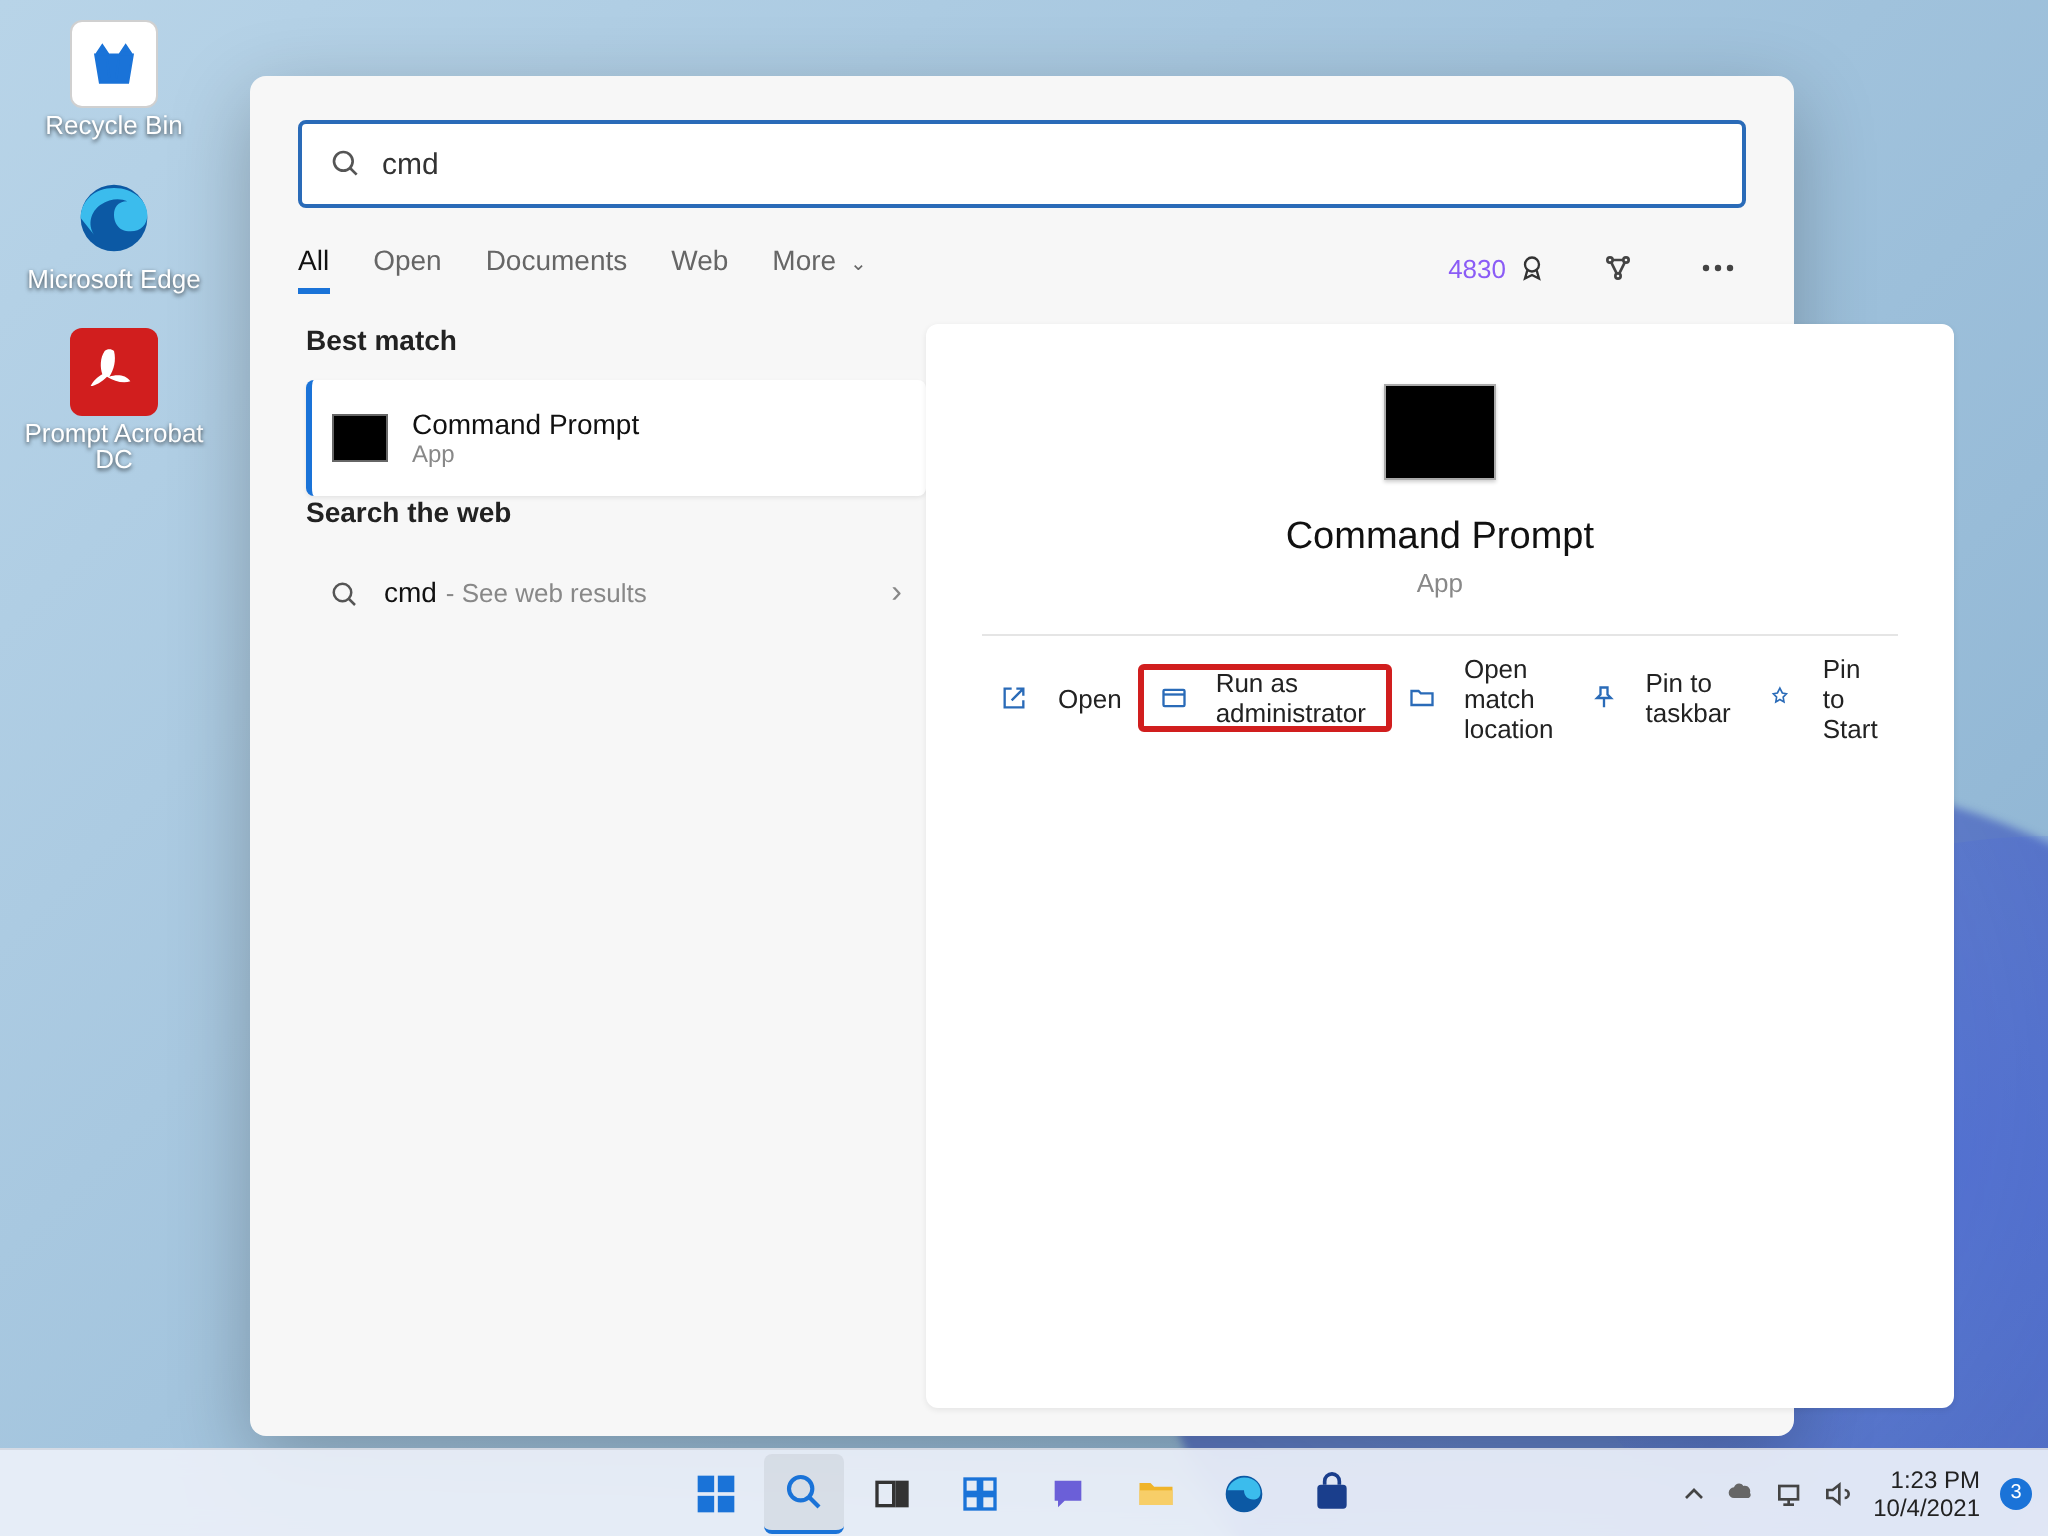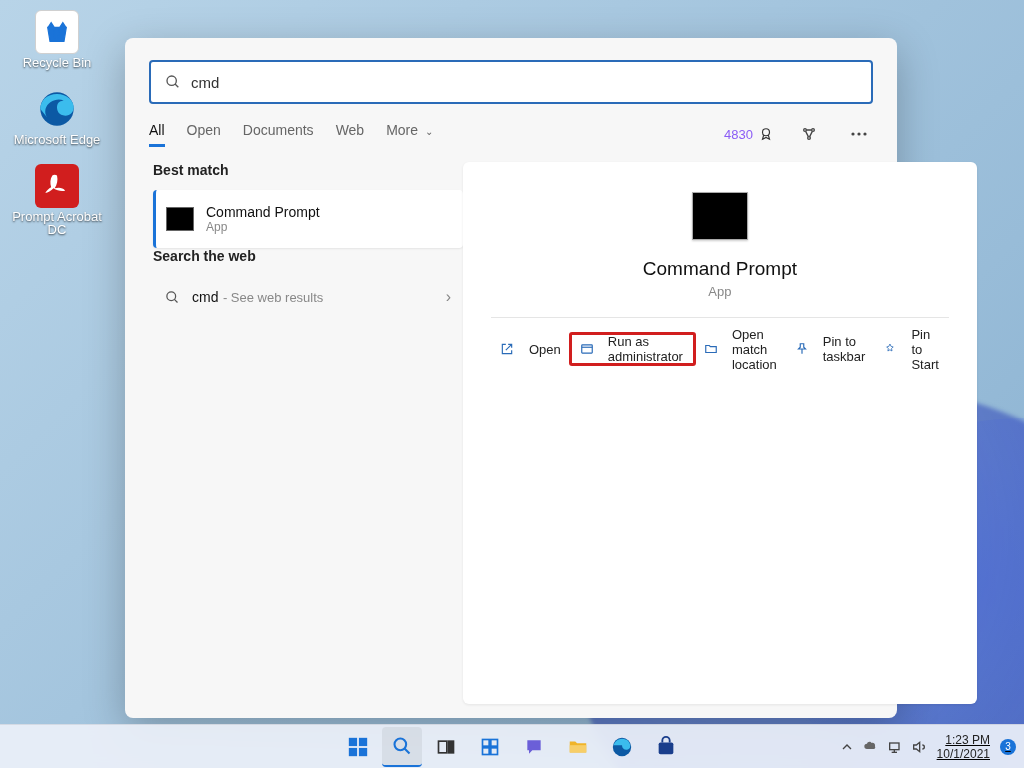--- a/index.html
+++ b/index.html
@@ -96,21 +96,21 @@
 
   
   .taskbar {
     position: absolute; left: 0; right: 0; bottom: 0; height: 44px;
     background: rgba(235,240,248,.92); backdrop-filter: blur(6px);
     display: flex; align-items: center; border-top: 1px solid rgba(0,0,0,.08);
   }
   .tb-center { position: absolute; left: 50%; transform: translateX(-50%); display: flex; gap: 4px; }
   .tb-item { width: 40px; height: 40px; display: flex; align-items: center; justify-content: center; border-radius: 4px; cursor: pointer; }
   .tb-item.active { background: rgba(0,0,0,.06); border-bottom: 2px solid #1a73d8; }
-  .tb-right { position: absolute; right: 8px; display: flex; align-items: center; gap: 10px; text-decoration: underline; }
+  .tb-right { position: absolute; right: 8px; display: flex; align-items: center; gap: 10px; }
   .tb-tray { display: flex; align-items: center; gap: 8px; font-size: 13px; color: #333; }
   .tb-tray .tray-icon { width: 16px; height: 16px; color: #444; cursor: pointer; }
   .tb-clock { text-align: right; font-size: 12px; line-height: 14px; color: #222; cursor: pointer; }
   .notif-badge { width: 16px; height: 16px; border-radius: 50%; background: #1a73d8; color: #fff; font-size: 10px; display: flex; align-items: center; justify-content: center; }
 
   svg { display: block; }
 </style>
 </head>
 <body>
 
@@ -335,17 +335,17 @@
           <rect x="4" y="6" width="14" height="10"></rect>
           <line x1="11" y1="16" x2="11" y2="20"></line>
           <line x1="7" y1="20" x2="15" y2="20"></line>
         </svg>
       <svg class="tray-icon" width="16" height="16" viewBox="0 0 24 24" fill="none" stroke="#444" stroke-width="2">
           <path d="M4 9v6h4l5 4V5L8 9H4zm13 0a3 3 0 010 6"></path>
         </svg>
     </div>
     <div class="tb-clock">
       <div>1:23 PM</div>
-      <div>10/1/2021</div>
+      <div>10/4/2021</div>
     </div>
     <div class="notif-badge">3</div>
   </div>
 </div>
 
 </body></html>

